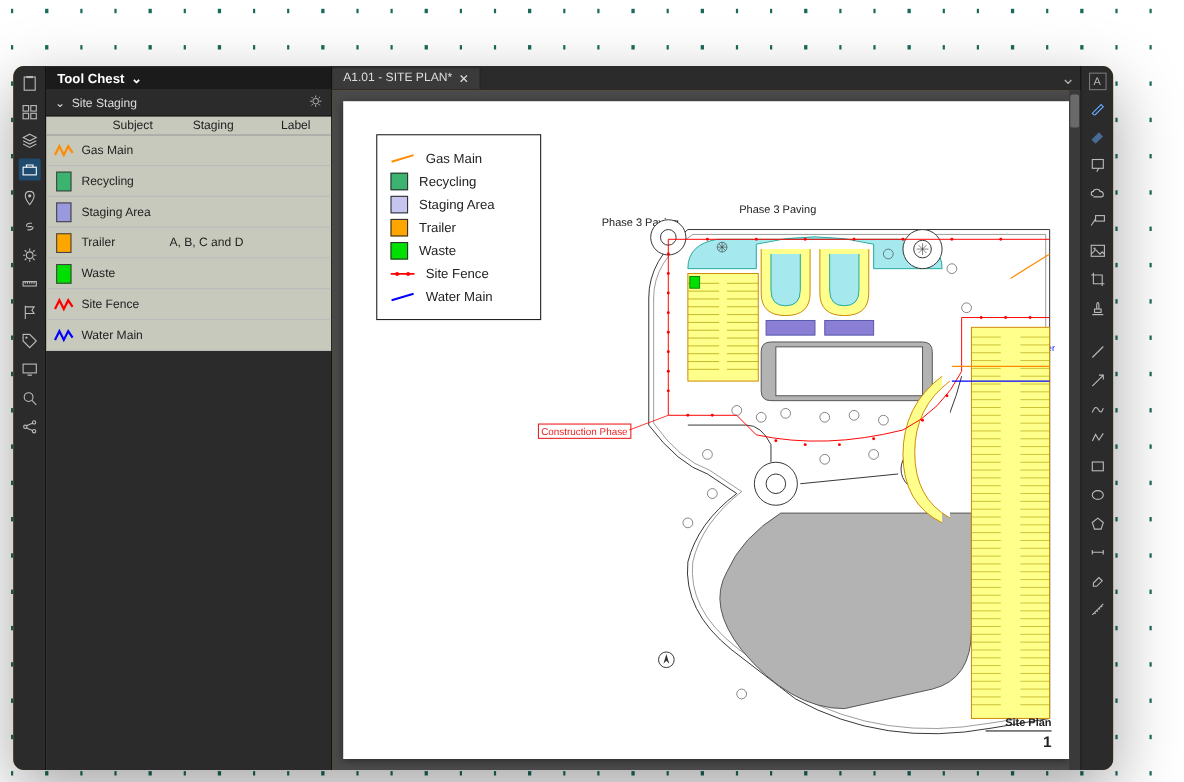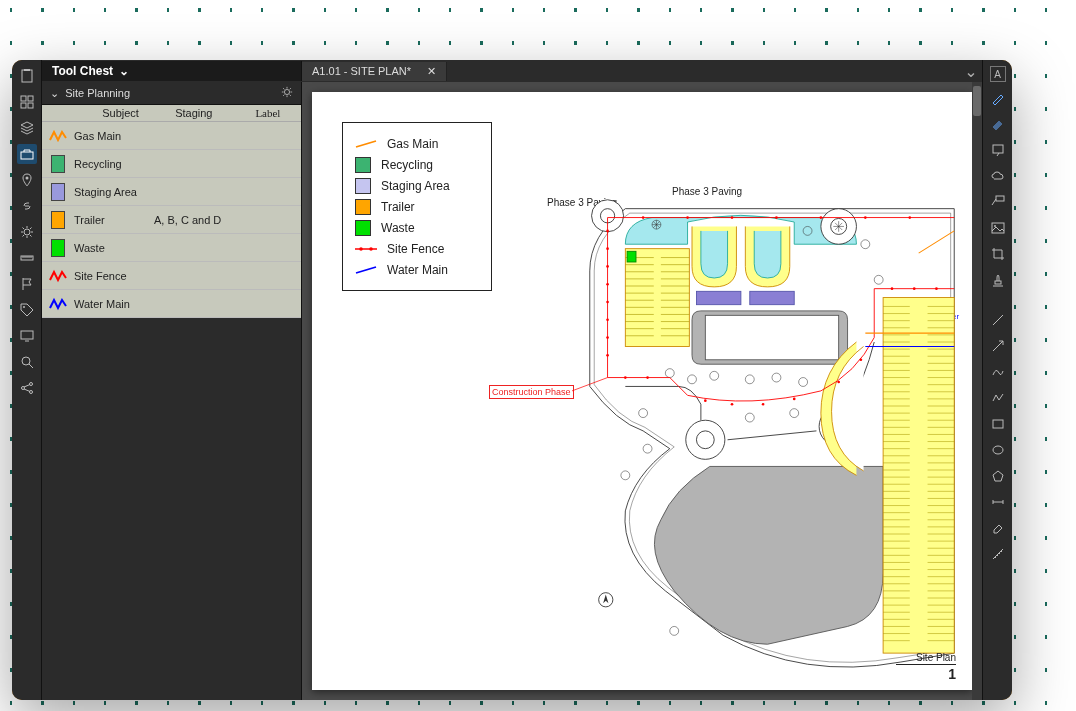--- a/index.html
+++ b/index.html
@@ -14,35 +14,35 @@
 
   
   .left-toolbar { width: 30px; background: #2b2b2b; border-right: 1px solid #111; display: flex; flex-direction: column; align-items: center; padding-top: 6px; gap: 6px; }
   .lt-btn { width: 20px; height: 20px; color: #bbb; display: flex; align-items: center; justify-content: center; cursor: pointer; }
   .lt-btn.active { background: #1e4b6e; color: #fff; border-radius: 2px; }
 
   
   .main { flex: 1; display: flex; flex-direction: column; }
   .tabbar { height: 22px; background: #2b2b2b; display: flex; align-items: center; }
   .panel-header { background: #1b1b1b; color: #fff; font-size: 12px; font-weight: bold; padding: 3px 10px; display: flex; align-items: center; gap: 6px; width: 260px; border-right: 1px solid #111; }
-  .tab-item { background: #3a3a3a; color: #ddd; font-size: 11px; padding: 3px 10px; display: flex; align-items: center; gap: 16px; border-right: 1px solid #222; cursor: pointer; }
+  .tab-item { background: #3a3a3a; color: #ddd; font-size: 11px; padding: 3px 10px; display: flex; align-items: center; gap: 6px; border-right: 1px solid #222; cursor: pointer; }
   .tab-spacer { flex: 1; }
   .tab-chevron { width: 22px; text-align: center; color: #aaa; cursor: pointer; }
 
   .content-row { flex: 1; display: flex; }
 
   
   .tool-panel { width: 260px; background: #2b2b2b; border-right: 1px solid #111; display: flex; flex-direction: column; }
   .sub-header { background: #2b2b2b; color: #ddd; font-size: 11px; padding: 4px 8px; display: flex; align-items: center; gap: 6px; border-bottom: 1px solid #111; }
   .sub-header .spacer { flex: 1; }
   .col-head { background: #c7c9bc; color: #222; font-size: 11px; display: flex; padding: 2px 0; border-bottom: 1px solid #aaa; }
   .col-head div:nth-child(1){ width: 32px; }
   .col-head div:nth-child(2){ width: 80px; margin-left: 31px; }
   .col-head div:nth-child(3){ width: 88px; }
-  .col-head div:nth-child(4){ width: 50px; font-family: Liberation Serif, serif; }
+  .col-head div:nth-child(4){ width: 50px; }
   .tool-list { background: #c7c9bc; }
   .tool-row { display: flex; align-items: center; height: 28px; font-size: 11px; color: #222; border-bottom: 1px solid #bbb; cursor: pointer; }
   .tool-icon { width: 32px; display: flex; justify-content: center; align-items: center; }
   .tool-subject { width: 80px; }
   .tool-comment { width: 88px; }
   .tool-label { width: 50px; }
   .swatch { width: 14px; height: 18px; display: block; }
   .zig { stroke-width: 2; fill: none; }
 
   
@@ -967,21 +967,21 @@
       </div>
       <div class="tab-spacer"></div>
       <div class="tab-chevron">⌄</div>
     </div>
 
     <div class="content-row">
 
       <div class="tool-panel">
         <div class="sub-header">
           <span>⌄</span>
-          <span>Site Planning</span>
+          <span>Site Staging</span>
           <span class="spacer"></span>
           <span><svg width="12" height="12" viewBox="0 0 14 14">
                 <circle cx="7" cy="7" r="3" stroke="#bbb" fill="none"></circle>
                 <path d="M7 1 V3 M7 11 V13 M1 7 H3 M11 7 H13 M2.5 2.5 L4 4 M10 10 L11.5 11.5 M2.5 11.5 L4 10 M10 4 L11.5 2.5" stroke="#bbb"></path>
               </svg></span>
         </div>
         <div class="col-head">
           <div></div>
           <div>Subject</div>
           <div>Staging</div>
@@ -1245,21 +1245,21 @@
 
             <path d="M330 185 L 430 185" stroke="#0000ff" stroke-width="1.2" fill="none"></path>
 
             <g transform="translate(38 470)">
               <circle r="8" fill="#fff" stroke="#333"></circle>
               <path d="M0 -6 L3 4 L0 1 L-3 4 Z" fill="#333"></path>
             </g>
           </svg>
 
           <div class="title-corner">
-            <div style="font-weight:normal;">Site Plan</div>
+            <div style="font-weight:bold;">Site Plan</div>
             <div class="line"></div>
             <div class="num">1</div>
           </div>
 
         </div>
       </div>
     </div>
     <div class="vbar">
         <div class="vbar-thumb"></div>
       </div>

